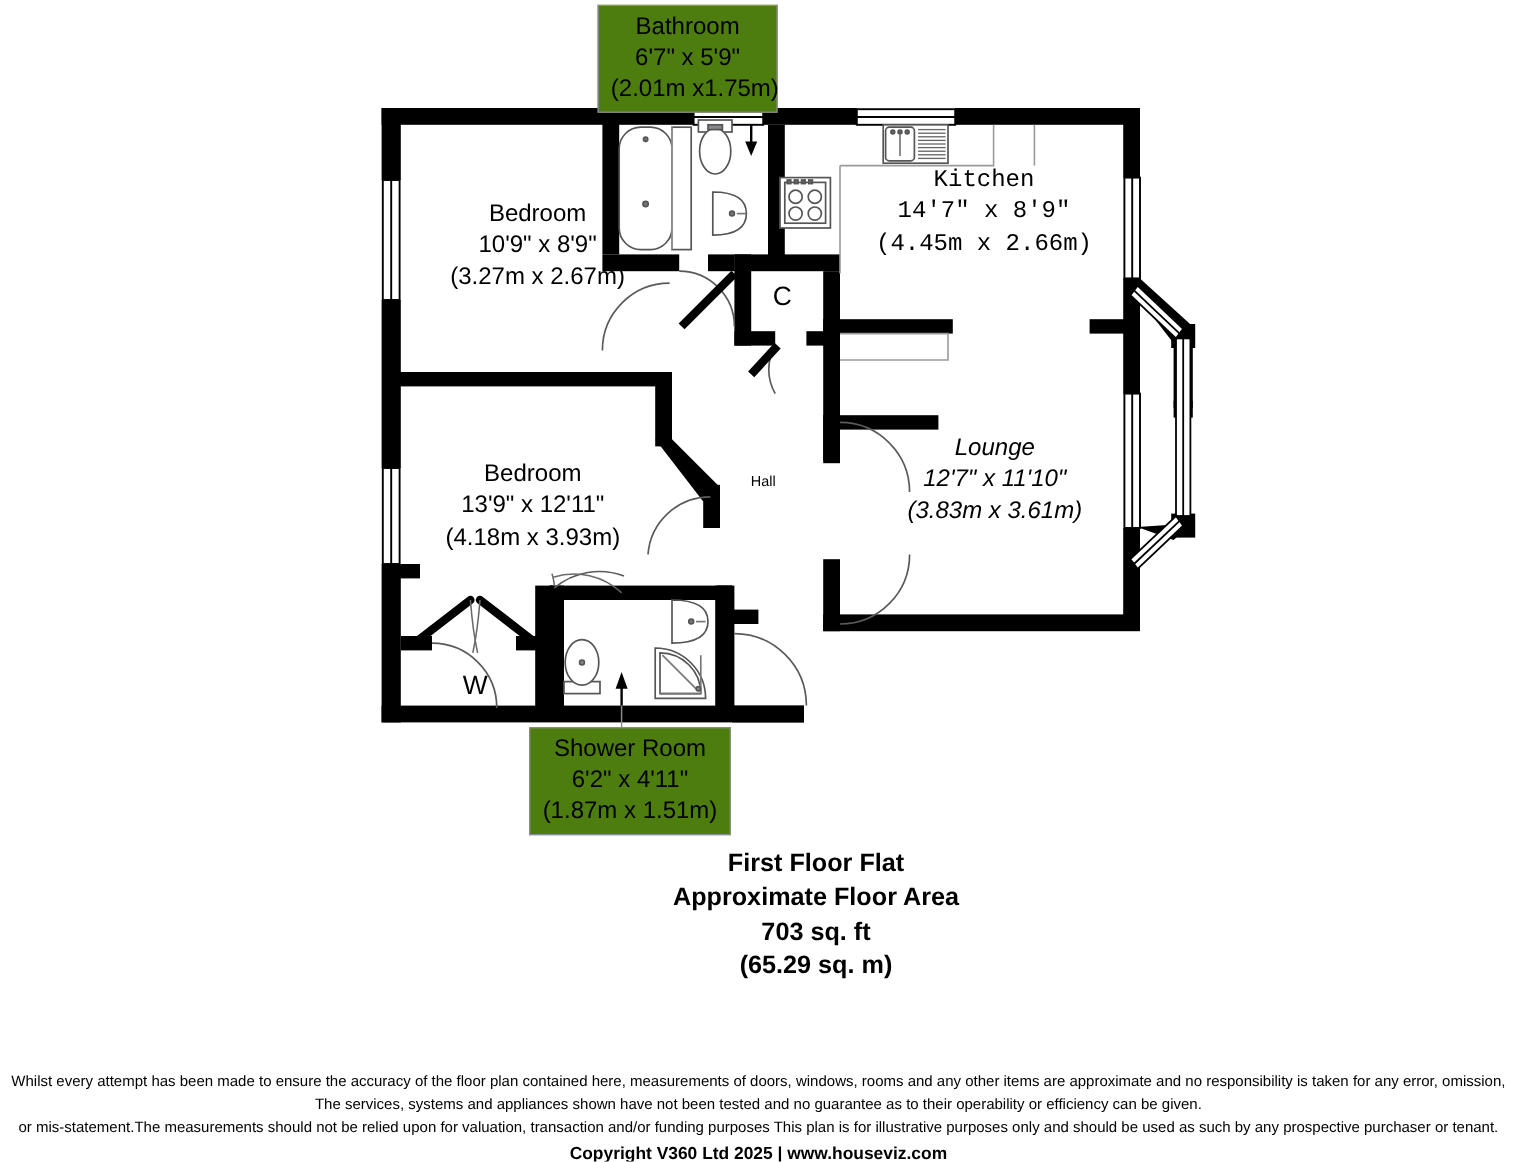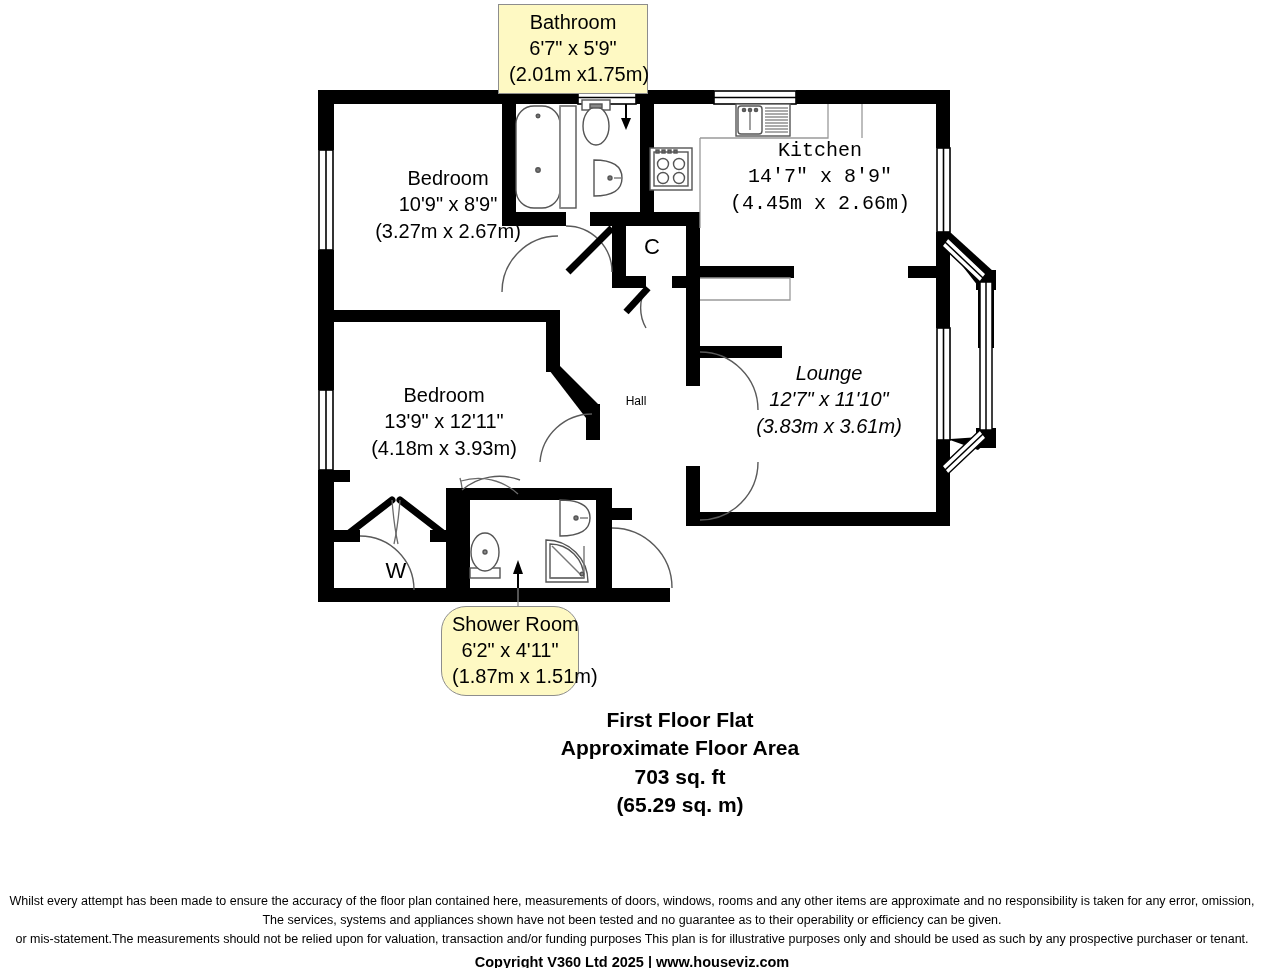--- a/index.html
+++ b/index.html
@@ -38,21 +38,21 @@
     white-space: nowrap;
     color: #000;
   }
   .room-label .rl-name { display: block; }
   .room-label .rl-imp  { display: block; }
   .room-label .rl-met  { display: block; }
 
   .boxed-label {
     position: absolute;
     border: 1px solid #8d8d8d;
-    background: #fef9c3;
+    background: #4d7c0f;
     text-align: center;
     line-height: 1.3;
     font-size: 20px;
     padding: 4px 10px 6px 10px;
     box-sizing: border-box;
     white-space: nowrap;
   }
   .boxed-label span { display: block; }
 
   .single-label {
@@ -379,21 +379,21 @@
     <span class="rl-imp">13'9" x 12'11"</span>
     <span class="rl-met">(4.18m x 3.93m)</span>
   </div>
 
   <div class="room-label" style="left:736px; top:360px; width:186px;font-style:italic;">
     <span class="rl-name">Lounge</span>
     <span class="rl-imp">12'7" x 11'10"</span>
     <span class="rl-met">(3.83m x 3.61m)</span>
   </div>
 
-  <div class="boxed-label" style="left:441px; top:606px; width:138px;border-radius:25px;">
+  <div class="boxed-label" style="left:441px; top:606px; width:168px;">
     <span>Shower Room</span>
     <span>6'2" x 4'11"</span>
     <span>(1.87m x 1.51m)</span>
   </div>
 
   <div class="single-label" style="left:600px; top:394px; width:72px;">Hall</div>
 
   <div class="glyph-label" style="left:638px; top:234px; width:28px;">C</div>
 
   <div class="glyph-label" style="left:382px; top:558px; width:28px;">W</div>

